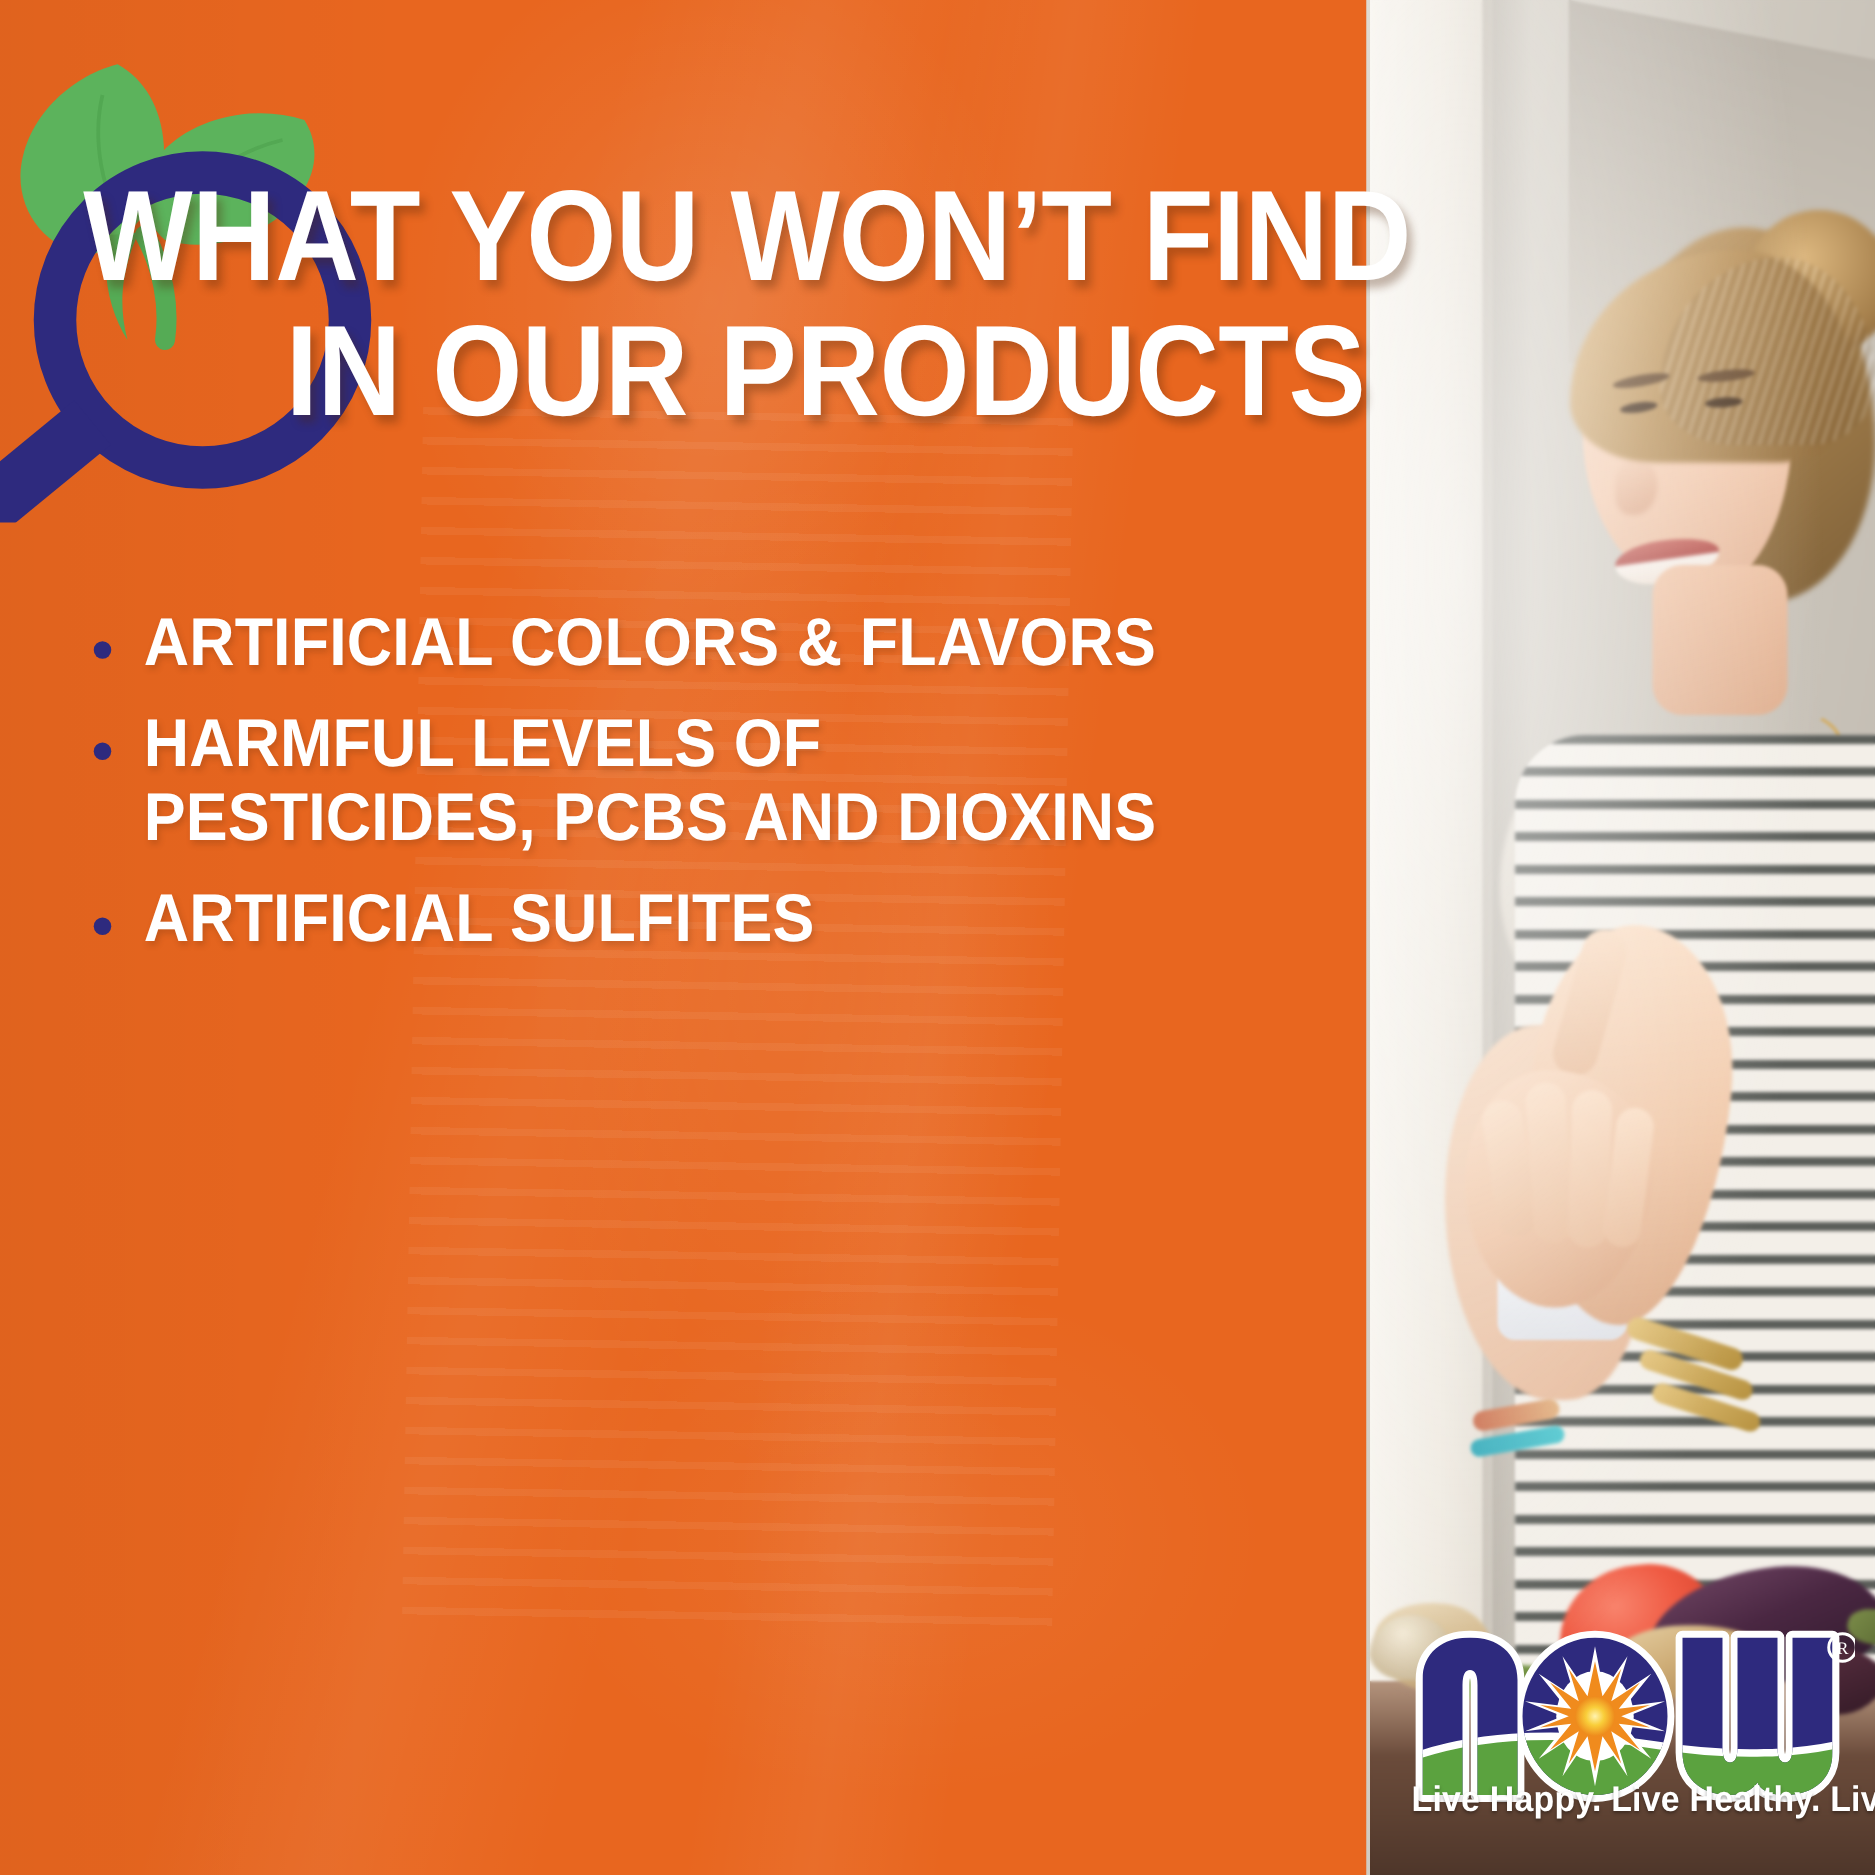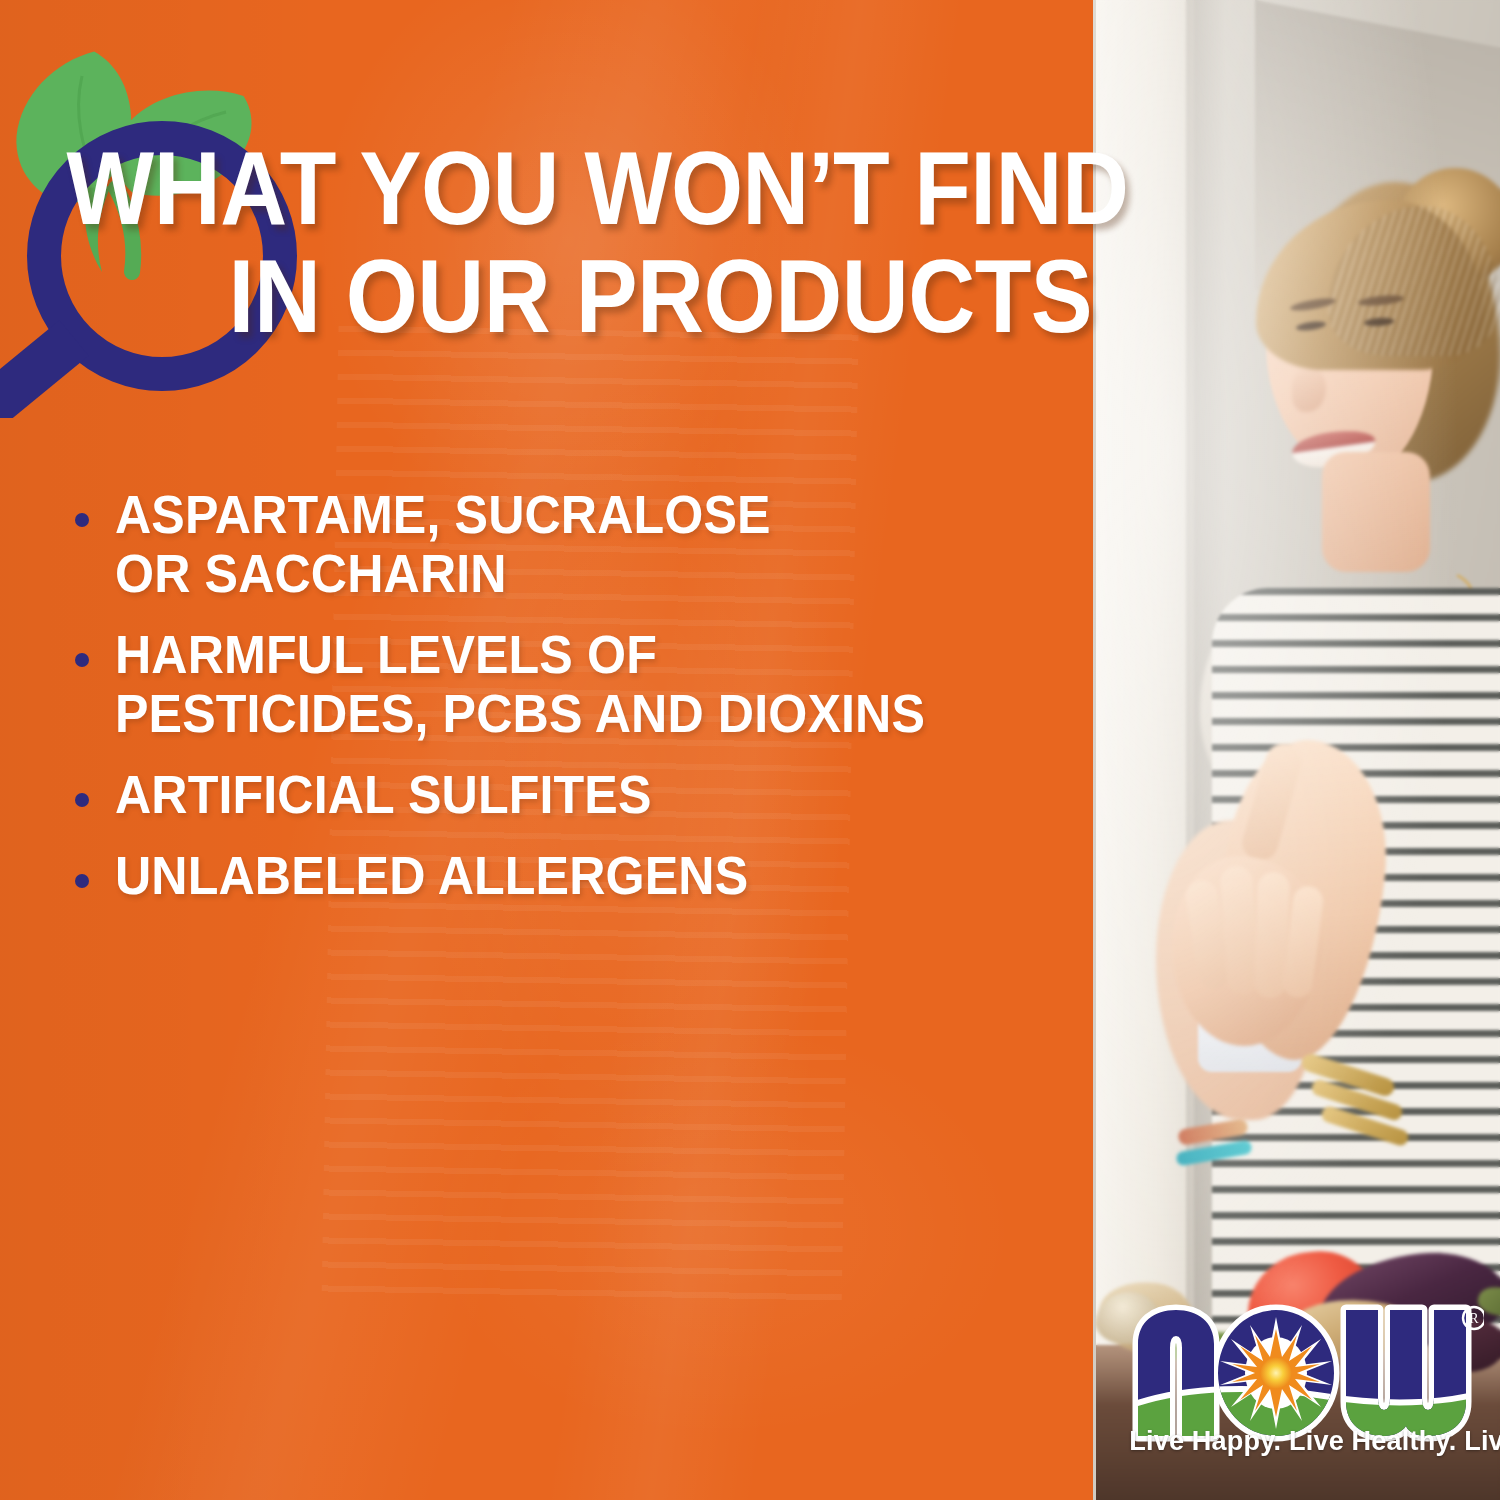--- a/index.html
+++ b/index.html
@@ -470,38 +470,33 @@
       </g>
     </svg>
   </div>
 
   <div class="headline">
     <div class="hl-line hl-1"><span>WHAT YOU </span><span class="hl-strong">WON’T</span><span> FIND</span></div>
     <div class="hl-line hl-2">IN OUR PRODUCTS</div>
   </div>
 
   <ul class="bullets">
-    <li class="bullet two">
+    <li class="bullet">
       <span class="dot"></span>
-      <span class="btext">ASPARTAME, SUCRALOSE</span>
-      <span class="btext">OR SACCHARIN</span>
+      <span class="btext">ARTIFICIAL COLORS &amp; FLAVORS</span>
     </li>
     <li class="bullet two">
       <span class="dot"></span>
       <span class="btext">HARMFUL LEVELS OF</span>
       <span class="btext">PESTICIDES, PCBS AND DIOXINS</span>
     </li>
     <li class="bullet">
       <span class="dot"></span>
       <span class="btext">ARTIFICIAL SULFITES</span>
     </li>
-    <li class="bullet">
-      <span class="dot"></span>
-      <span class="btext">UNLABELED ALLERGENS</span>
-    </li>
   </ul>
 
   <div class="now-logo">
     <svg viewBox="0 0 360 185" xmlns="http://www.w3.org/2000/svg">
       <defs>
         <clipPath id="wordClip">
 
           <path d="M14 44 C14 22 30 10 52 10 C74 10 90 22 90 44 L90 136 L58 136 L58 48 C58 40 56 36 52 36 C48 36 46 40 46 48 L46 136 L14 136 Z"></path>
 
           <ellipse cx="152" cy="73" rx="58" ry="63"></ellipse>

